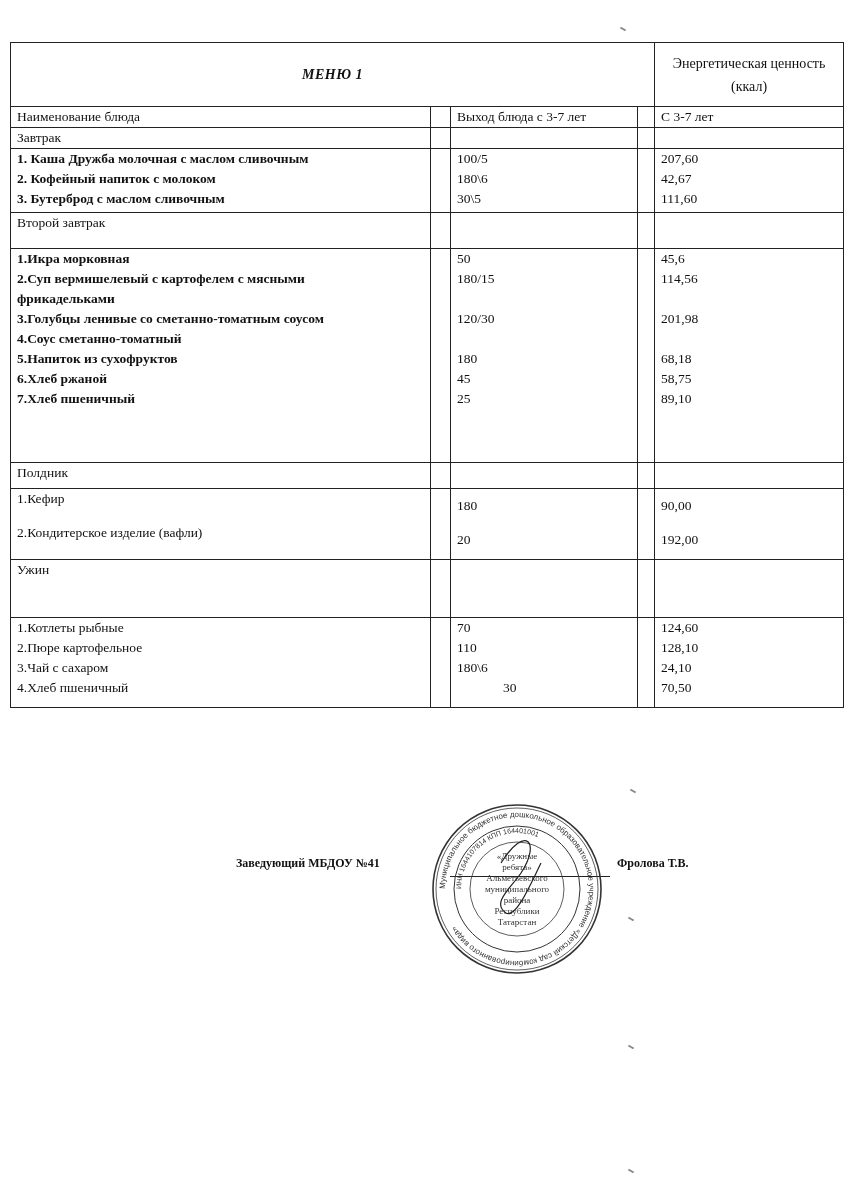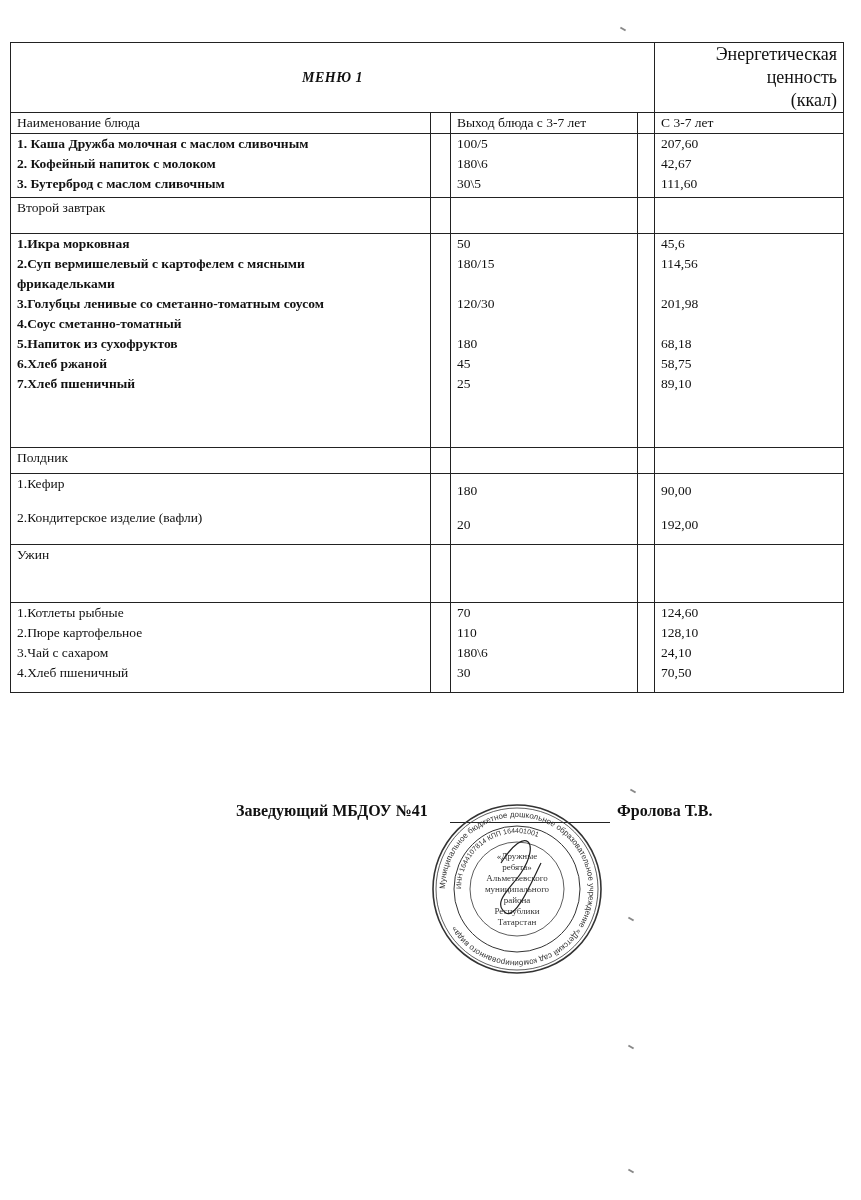--- a/index.html
+++ b/index.html
@@ -14,31 +14,31 @@
     font-size: 13.5px; line-height: 20px;
   }
   table.menu td { border: 1.3px solid #222; vertical-align: top; padding: 0 6px; }
   col.c-name { width: 420px; }
   col.c-gap1 { width: 20px; }
   col.c-out  { width: 187px; }
   col.c-gap2 { width: 17px; }
   col.c-kcal { width: 189px; }
   .title-cell { text-align: center; vertical-align: middle !important; height: 63px; }
   .title-text { font-size: 14px; font-weight: bold; letter-spacing: 0.5px; font-style: italic; }
-  .energy-cell { text-align: right; vertical-align: middle !important; font-size: 18px; line-height: 23px; }
+  .energy-cell { text-align: center; vertical-align: middle !important; font-size: 14px; line-height: 23px; }
   .bold { font-weight: bold; }
   .gap { padding: 0 !important; }
   .section td { height: 19px; }
   .line { display: block; height: 20px; white-space: nowrap; }
   .stamp {
     position: absolute; left: 431px; top: 803px; width: 172px; height: 172px;
   }
   .signature-row {
-    position: absolute; top: 802px; left: 236px; width: 480px; height: 24px;
-    font-size: 16px; font-weight: bold;
+    position: absolute; top: 856px; left: 236px; width: 480px; height: 24px;
+    font-size: 12px; font-weight: bold;
   }
   .sig-left { position: absolute; left: 0; top: 0; }
   .sig-right { position: absolute; left: 381px; top: 0; white-space: nowrap; }
   .sig-line { position: absolute; left: 214px; top: 20px; width: 160px; height: 0; border-top: 1.3px solid #222; }
   .speck { position: absolute; width: 6px; height: 2px; background: #555; transform: rotate(30deg); opacity: 0.7; }
 </style>
 </head>
 <body>
 
 <div class="page">
@@ -61,20 +61,27 @@
           <div>(ккал)</div>
         </td>
       </tr>
       <tr style="height:20px">
         <td>Наименование блюда</td>
         <td class="gap"></td>
         <td>Выход блюда  с 3-7 лет</td>
         <td class="gap"></td>
         <td>С 3-7 лет</td>
       </tr>
+    <tr class="section" style="height: 19px;">
+          <td>Завтрак</td>
+          <td class="gap"></td>
+          <td class=""></td>
+          <td class="gap"></td>
+          <td class=""></td>
+        </tr>
         <tr style="height: 64px;">
           <td>
             <span class="line bold">1. Каша Дружба молочная с маслом сливочным</span>
             <span class="line bold">2. Кофейный напиток с молоком</span>
             <span class="line bold">3. Бутерброд с маслом сливочным</span>
           </td>
           <td class="gap"></td>
           <td>
             <span class="line">100/5</span>
             <span class="line">180\6</span>
@@ -163,21 +170,21 @@
             <span class="line">1.Котлеты рыбные</span>
             <span class="line">2.Пюре картофельное</span>
             <span class="line">3.Чай с сахаром</span>
             <span class="line">4.Хлеб пшеничный</span>
           </td>
           <td class="gap"></td>
           <td>
             <span class="line">70</span>
             <span class="line" style="height: 20px;">110</span>
             <span class="line" style="height: 20px;">180\6</span>
-            <span class="line" style="height: 20px;">30</span>
+            <span class="line" style="height: 20px; margin-left: 46px;">30</span>
           </td>
           <td class="gap"></td>
           <td>
             <span class="line">124,60</span>
             <span class="line">128,10</span>
             <span class="line">24,10</span>
             <span class="line">70,50</span>
           </td>
         </tr>
       </tbody>

